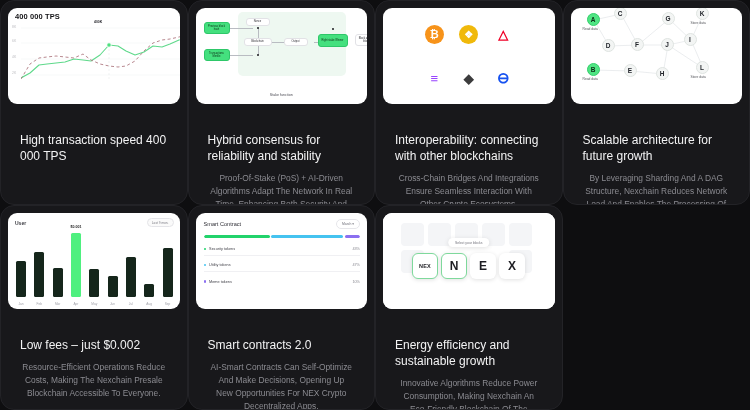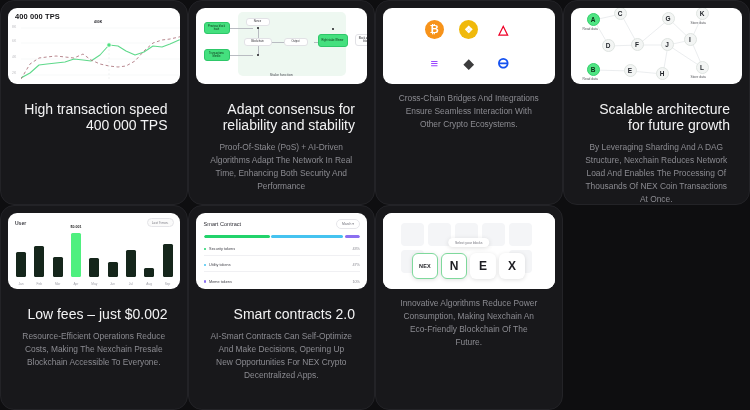--- a/index.html
+++ b/index.html
@@ -22,31 +22,31 @@
     border-radius: 14px;
     padding: 7px 7px 0 7px;
     display: flex;
     flex-direction: column;
     overflow: hidden;
   }
   .card.empty { background: transparent; border: none; }
   .visual {
     background: #ffffff;
     border-radius: 9px;
-    height: 76px;
+    height: 96px;
     position: relative;
     overflow: hidden;
     flex: none;
   }
   .card-title {
     color: #f3f3f4;
-    font-size: 14px;
+    font-size: 12px;
     line-height: 16px;
-    text-align: right;
-    margin-top: 17px;
+    text-align: left;
+    margin-top: 28px;
     padding: 0 12px;
     font-weight: 400;
   }
   .card-desc {
     color: #8b8b91;
     font-size: 8.4px;
     line-height: 13px;
     text-align: center;
     margin-top: 8px;
     padding: 0 14px;
@@ -166,21 +166,21 @@
         <div class="fnode green" style="left:122px;top:26px;width:30px;height:13px">Right stake Winner</div>
         <div class="fnode white" style="left:159px;top:26px;width:30px;height:12px">Block added to the blockchain</div>
 
         <div class="fdot" style="left:61px;top:19px"></div>
         <div class="fdot" style="left:61px;top:46px"></div>
         <div class="fdot" style="left:136px;top:20px"></div>
 
         <div class="flow-cap">Stake function</div>
       </div>
     </div>
-    <div class="card-title">Adapt consensus for reliability and stability</div>
+    <div class="card-title">Hybrid consensus for reliability and stability</div>
     <div class="card-desc">Proof-Of-Stake (PoS) + AI-Driven Algorithms Adapt The Network In Real Time, Enhancing Both Security And Performance</div>
   </div>
 
   <div class="card">
     <div class="visual">
       <div class="crypto-grid">
         <div class="crypto-cell">
           <div class="cbadge" style="background:#F7931A;color:#fff">₿</div>
         </div>
         <div class="crypto-cell">
@@ -193,20 +193,21 @@
           <div class="cbadge" style="background:#fff;color:#9945FF;font-size:13px;font-weight:900">≡</div>
         </div>
         <div class="crypto-cell">
           <div class="cbadge" style="background:#fff;color:#3C3C3D;font-size:13px">◆</div>
         </div>
         <div class="crypto-cell">
           <div class="cbadge" style="background:#fff;color:#1652F0;font-size:15px">⊖</div>
         </div>
       </div>
     </div>
+    <div class="card-title">Interoperability: connecting with other blockchains</div>
     <div class="card-desc">Cross-Chain Bridges And Integrations Ensure Seamless Interaction With Other Crypto Ecosystems.</div>
   </div>
 
   <div class="card">
     <div class="visual">
       <div class="dag">
         <svg width="176" height="80" viewBox="0 0 176 80" style="position:absolute;left:0;top:0">
           <g stroke="#dde1e4" stroke-width="0.6" fill="none">
             <path d="M23,12 L50,6"></path>
               <path d="M23,12 L38,38"></path>
@@ -327,18 +328,19 @@
         <div class="nx-ghost" style="left:126px;top:37px;width:23px;height:23px"></div>
 
         <div class="nx-tip">Select your blocks</div>
 
         <div class="nx-tile sel logo" style="left:29px;top:40px">NEX</div>
         <div class="nx-tile sel" style="left:58px;top:40px">N</div>
         <div class="nx-tile" style="left:87px;top:40px">E</div>
         <div class="nx-tile" style="left:116px;top:40px">X</div>
       </div>
     </div>
+    <div class="card-title">Energy efficiency and sustainable growth</div>
     <div class="card-desc">Innovative Algorithms Reduce Power Consumption, Making Nexchain An Eco-Friendly Blockchain Of The Future.</div>
   </div>
 
   <div class="card empty"></div>
 
 </div>
 
 </body></html>

